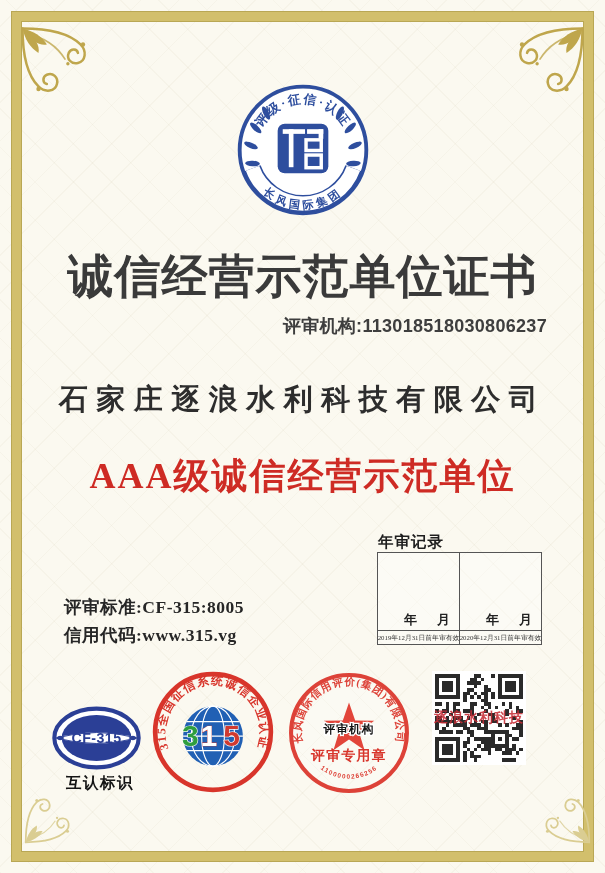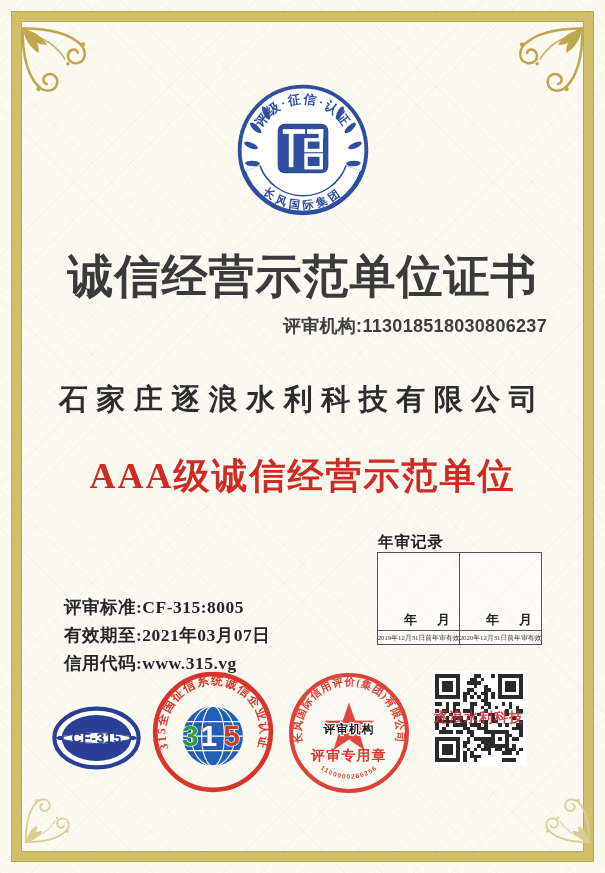--- a/index.html
+++ b/index.html
@@ -143,21 +143,20 @@
     </text>
   </svg>
 
   <div class="title">诚信经营示范单位证书</div>
   <div class="credit">评审机构:113018518030806237</div>
   <div class="company">石家庄逐浪水利科技有限公司</div>
   <div class="grade">AAA级诚信经营示范单位</div>
 
   <div class="details">
     <div>评审标准:CF-315:8005</div>
-    <div>有效期至:2021年03月07日</div>
     <div>信用代码:www.315.vg</div>
   </div>
 
   <div class="review-label">年审记录</div>
   <div class="review-table">
     <div class="rt-col">
       <div class="rt-main">
         <span>年</span>
         <span>月</span>
       </div>
@@ -173,20 +172,21 @@
   </div>
 
   <svg class="seal-cf sans-svg" viewBox="0 0 100 72">
     <ellipse cx="50" cy="36" rx="46" ry="32" fill="#ffffff" stroke="#2b3f96" stroke-width="4.5"></ellipse>
     <ellipse cx="50" cy="36" rx="38" ry="25" fill="#2b3f96"></ellipse>
     <path d="M6,36 Q50,24 94,36 Q50,48 6,36 Z" fill="#ffffff" stroke="#2b3f96" stroke-width="1"></path>
     <path d="M6,36 q4,-5 9,0 q-5,5 -9,0 Z" fill="#2b3f96"></path>
     <path d="M94,36 q-4,-5 -9,0 q5,5 9,0 Z" fill="#2b3f96"></path>
     <text x="50" y="41.5" text-anchor="middle" font-size="15.5" font-weight="900" fill="#2b3f96" letter-spacing=".5">CF-315</text>
   </svg>
+  <div class="cap-cf">互认标识</div>
 
   <svg class="seal-globe serif-svg" viewBox="0 0 120 120">
     <defs>
       <path id="garc" d="M24.8,89.6 A46,46 0 1 1 95.2,89.6"></path>
     </defs>
     <circle cx="60" cy="60" r="56" fill="none" stroke="#d8352b" stroke-width="4.5"></circle>
     <text font-size="11.6" font-weight="700" fill="#d8352b" letter-spacing="1.4">
       <textPath href="#garc" startOffset="50%" text-anchor="middle">315全国征信系统诚信企业认证</textPath>
     </text>
     <g>

